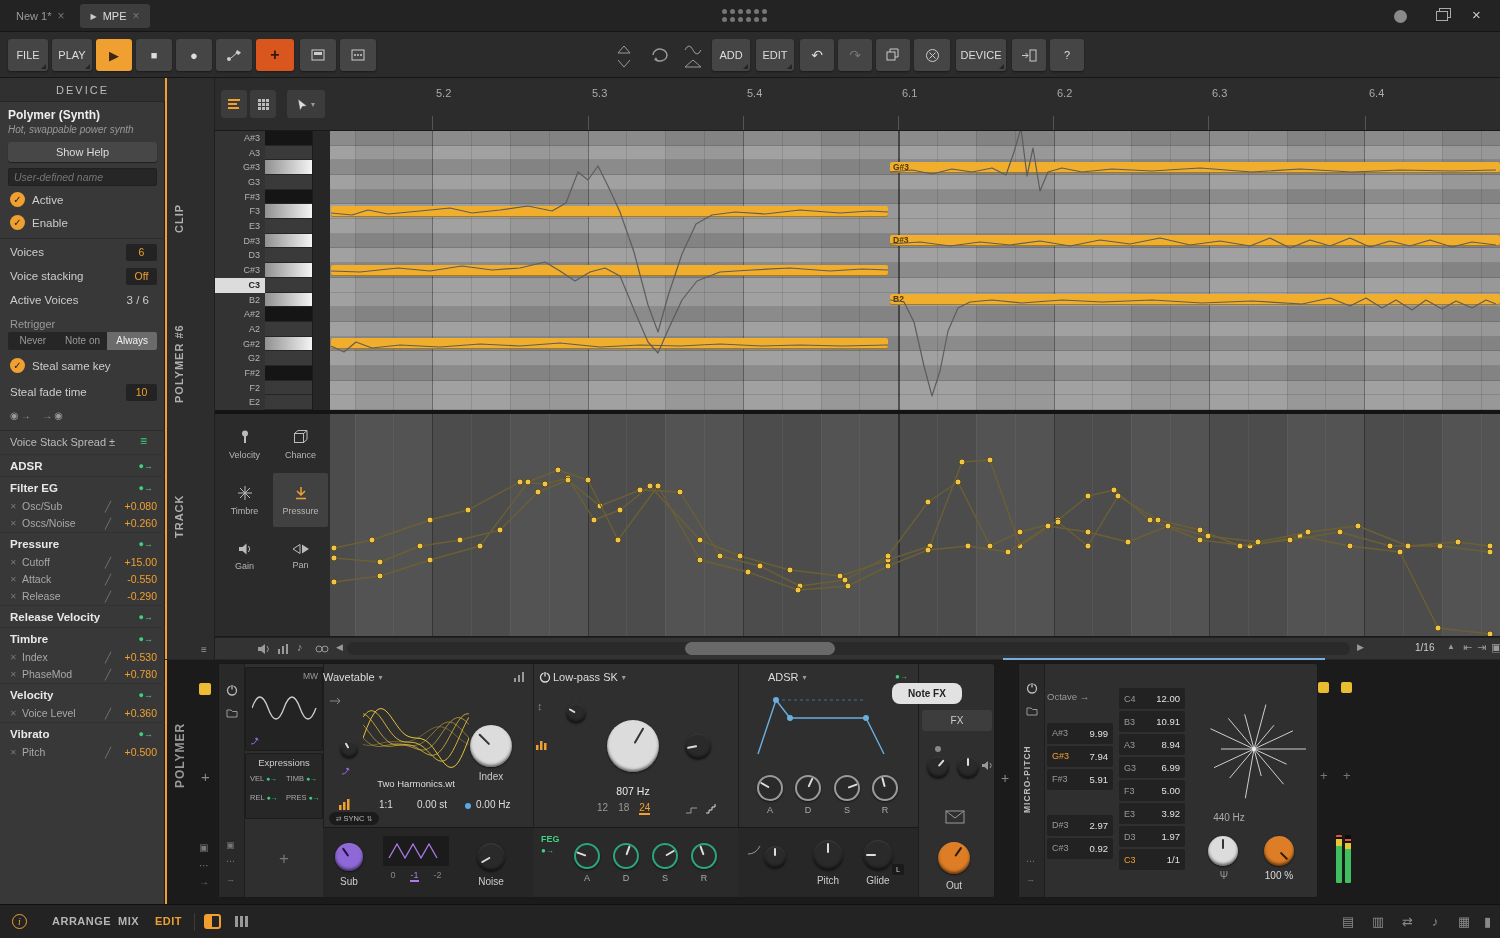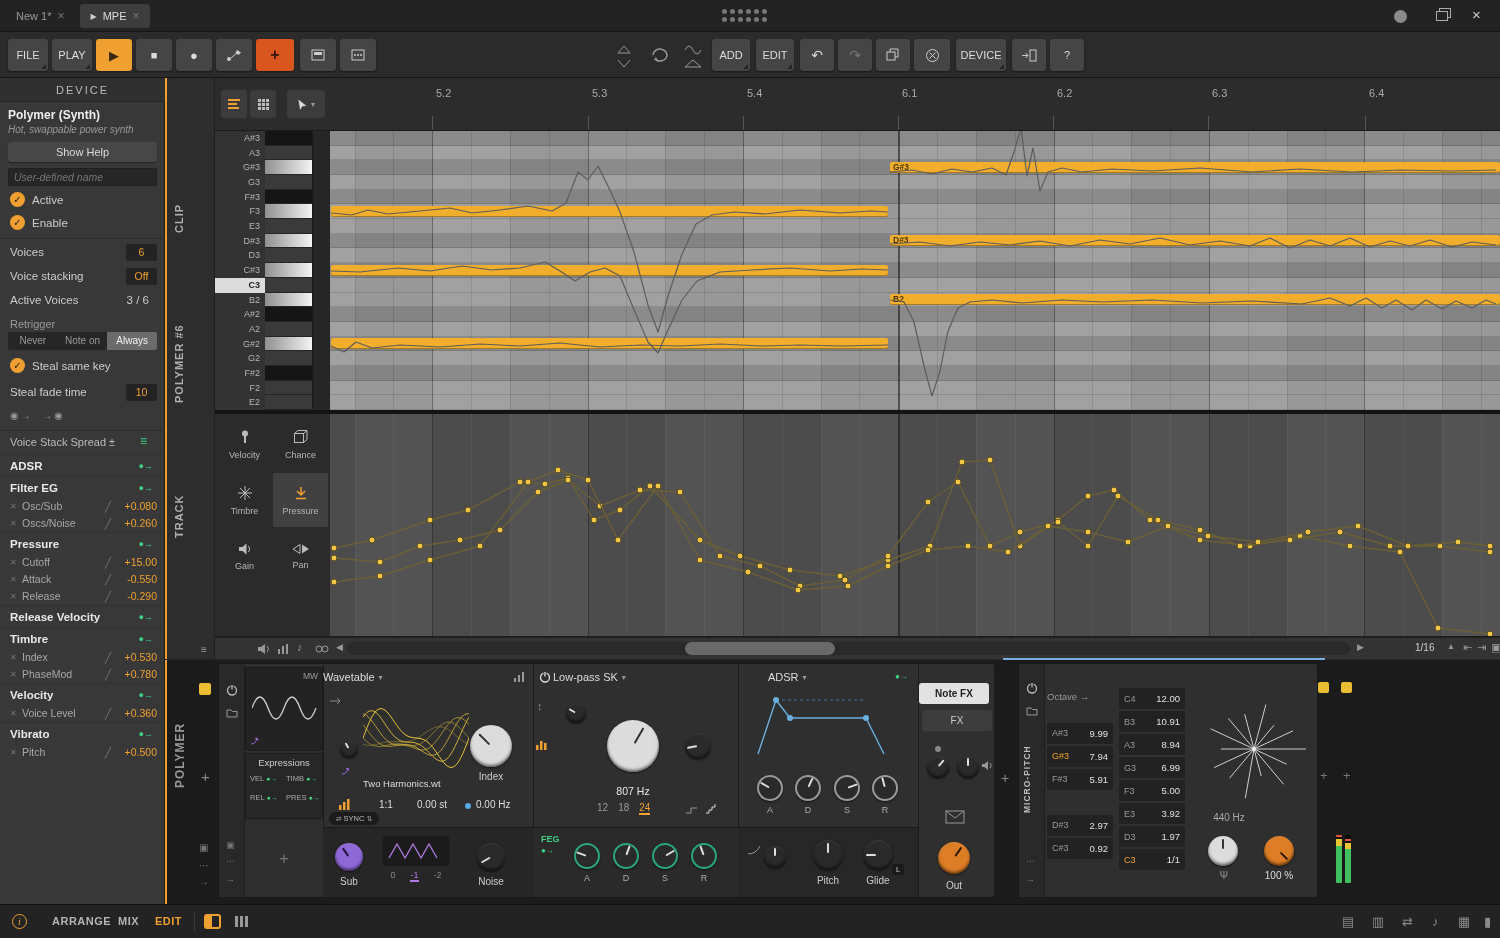--- a/index.html
+++ b/index.html
@@ -846,21 +846,21 @@
           <path d="M1,10 Q6,10 7,4 M7,4 l-2,1 M7,4 l1,2.5" stroke="#9a6ae0" fill="none"></path>
         </svg>
       <svg id="wt-svg" class="abs" style="left:144px;top:30px;" width="106" height="88" viewBox="0 0 106 88">
           <path d="M0.0,44.0L2.0,38.7L4.0,33.6L6.0,28.8L8.0,24.6L10.0,21.0L12.0,18.1L14.0,16.1L16.0,14.9L18.0,14.6L20.0,15.0L22.0,16.2L24.0,18.0L26.0,20.2L28.0,22.9L30.0,25.8L32.0,28.7L34.0,31.6L36.0,34.3L38.0,36.7L40.0,38.8L42.0,40.5L44.0,41.8L46.0,42.7L48.0,43.3L50.0,43.7L52.0,43.9L54.0,44.1L56.0,44.3L58.0,44.7L60.0,45.3L62.0,46.2L64.0,47.5L66.0,49.2L68.0,51.3L70.0,53.7L72.0,56.4L74.0,59.3L76.0,62.2L78.0,65.1L80.0,67.8L82.0,70.0L84.0,71.8L86.0,73.0L88.0,73.4L90.0,73.1L92.0,71.9L94.0,69.9L96.0,67.0L98.0,63.4L100.0,59.2L102.0,54.4L104.0,49.3L106.0,44.0" fill="none" stroke="#e6c23a" stroke-width="1" opacity="1.00"></path>
           <path d="M0.0,23.2L2.0,20.5L4.0,18.5L6.0,17.2L8.0,16.7L10.0,16.9L12.0,17.8L14.0,19.4L16.0,21.5L18.0,24.1L20.0,26.9L22.0,29.9L24.0,32.9L26.0,35.8L28.0,38.5L30.0,40.9L32.0,43.0L34.0,44.7L36.0,46.0L38.0,47.0L40.0,47.6L42.0,48.0L44.0,48.1L46.0,48.2L48.0,48.3L50.0,48.5L52.0,48.8L54.0,49.4L56.0,50.3L58.0,51.4L60.0,52.8L62.0,54.5L64.0,56.4L66.0,58.5L68.0,60.5L70.0,62.5L72.0,64.3L74.0,65.7L76.0,66.7L78.0,67.2L80.0,67.1L82.0,66.3L84.0,64.8L86.0,62.6L88.0,59.8L90.0,56.4L92.0,52.5L94.0,48.3L96.0,43.8L98.0,39.2L100.0,34.7L102.0,30.5L104.0,26.6L106.0,23.2" fill="none" stroke="#e6c23a" stroke-width="1" opacity="0.87"></path>
           <path d="M0.0,19.8L2.0,20.5L4.0,21.8L6.0,23.7L8.0,25.9L10.0,28.5L12.0,31.3L14.0,34.2L16.0,37.1L18.0,39.9L20.0,42.5L22.0,44.7L24.0,46.6L26.0,48.2L28.0,49.4L30.0,50.2L32.0,50.7L34.0,50.9L36.0,50.9L38.0,50.9L40.0,50.8L42.0,50.7L44.0,50.7L46.0,50.9L48.0,51.3L50.0,52.0L52.0,52.8L54.0,53.9L56.0,55.1L58.0,56.4L60.0,57.7L62.0,59.0L64.0,60.0L66.0,60.8L68.0,61.3L70.0,61.3L72.0,60.8L74.0,59.8L76.0,58.3L78.0,56.2L80.0,53.6L82.0,50.6L84.0,47.2L86.0,43.6L88.0,39.8L90.0,36.1L92.0,32.5L94.0,29.1L96.0,26.1L98.0,23.6L100.0,21.7L102.0,20.4L104.0,19.8L106.0,19.8" fill="none" stroke="#e6c23a" stroke-width="1" opacity="0.74"></path>
           <path d="M0.0,30.7L2.0,33.1L4.0,35.7L6.0,38.4L8.0,41.0L10.0,43.4L12.0,45.6L14.0,47.6L16.0,49.2L18.0,50.5L20.0,51.4L22.0,52.0L24.0,52.3L26.0,52.4L28.0,52.2L30.0,52.0L32.0,51.7L34.0,51.4L36.0,51.1L38.0,51.0L40.0,51.1L42.0,51.3L44.0,51.7L46.0,52.2L48.0,52.9L50.0,53.6L52.0,54.4L54.0,55.1L56.0,55.6L58.0,56.0L60.0,56.0L62.0,55.8L64.0,55.1L66.0,54.1L68.0,52.7L70.0,50.8L72.0,48.6L74.0,46.1L76.0,43.4L78.0,40.5L80.0,37.5L82.0,34.6L84.0,31.9L86.0,29.4L88.0,27.3L90.0,25.6L92.0,24.4L94.0,23.7L96.0,23.6L98.0,24.1L100.0,25.1L102.0,26.5L104.0,28.4L106.0,30.7" fill="none" stroke="#e6c23a" stroke-width="1" opacity="0.61"></path>
           <path d="M0.0,44.0L2.0,45.9L4.0,47.7L6.0,49.3L8.0,50.5L10.0,51.4L12.0,52.1L14.0,52.4L16.0,52.5L18.0,52.4L20.0,52.1L22.0,51.7L24.0,51.2L26.0,50.8L28.0,50.4L30.0,50.0L32.0,49.8L34.0,49.7L36.0,49.8L38.0,49.9L40.0,50.2L42.0,50.5L44.0,50.9L46.0,51.2L48.0,51.4L50.0,51.5L52.0,51.4L54.0,51.0L56.0,50.4L58.0,49.5L60.0,48.3L62.0,46.9L64.0,45.1L66.0,43.2L68.0,41.2L70.0,39.0L72.0,36.9L74.0,34.8L76.0,32.9L78.0,31.2L80.0,29.8L82.0,28.8L84.0,28.2L86.0,28.0L88.0,28.3L90.0,28.9L92.0,30.0L94.0,31.5L96.0,33.2L98.0,35.2L100.0,37.4L102.0,39.6L104.0,41.8L106.0,44.0" fill="none" stroke="#e6c23a" stroke-width="1" opacity="0.48"></path>
           <path d="M0.0,50.4L2.0,50.9L4.0,51.3L6.0,51.4L8.0,51.3L10.0,51.1L12.0,50.7L14.0,50.3L16.0,49.7L18.0,49.2L20.0,48.7L22.0,48.3L24.0,48.0L26.0,47.8L28.0,47.6L30.0,47.6L32.0,47.6L34.0,47.7L36.0,47.8L38.0,47.9L40.0,47.9L42.0,47.9L44.0,47.7L46.0,47.4L48.0,46.9L50.0,46.2L52.0,45.4L54.0,44.3L56.0,43.2L58.0,41.9L60.0,40.5L62.0,39.1L64.0,37.7L66.0,36.4L68.0,35.2L70.0,34.2L72.0,33.4L74.0,32.9L76.0,32.7L78.0,32.8L80.0,33.2L82.0,33.9L84.0,34.9L86.0,36.1L88.0,37.6L90.0,39.1L92.0,40.8L94.0,42.5L96.0,44.2L98.0,45.8L100.0,47.2L102.0,48.5L104.0,49.5L106.0,50.4" fill="none" stroke="#e6c23a" stroke-width="1" opacity="0.35"></path>
         </svg>
-      <div class="abs" style="left:144px;top:114px;width:106px;font-size:9.5px;color:#ddd;">Two Harmonics.wt</div>
+      <div class="abs" style="left:144px;top:114px;width:106px;text-align:center;font-size:9.5px;color:#ddd;">Two Harmonics.wt</div>
       <div class="knob k-white" style="left:251px;top:61px;width:42px;height:42px;">
           <div class="rot" style="transform:rotate(-45deg);"></div>
         </div>
       <div class="klabel" style="left:252px;top:107px;width:40px;font-size:10px;color:#ccc;">Index</div>
       <svg class="abs" style="left:120px;top:134px;" width="14" height="12">
           <rect x="0" y="7" width="2.5" height="5" fill="#f0a030"></rect>
           <rect x="4" y="4" width="2.5" height="8" fill="#f0a030"></rect>
           <rect x="8" y="1" width="2.5" height="11" fill="#f0a030"></rect>
         </svg>
       <div class="dtext" style="left:160px;top:135px;">1:1</div>
@@ -959,21 +959,21 @@
           <div class="rot" style="transform:rotate(0deg);"></div>
         </div>
       <div class="klabel" style="left:589px;top:211px;width:40px;font-size:10px;color:#ccc;">Pitch</div>
       <div class="knob" style="left:644px;top:176px;width:30px;height:30px;">
           <div class="rot" style="transform:rotate(-90deg);"></div>
         </div>
       <div class="klabel" style="left:639px;top:211px;width:40px;font-size:10px;color:#ccc;">Glide</div>
       <div class="abs" style="left:673px;top:200px;width:12px;height:11px;background:#1a1a1a;border-radius:2px;text-align:center;font-size:7.5px;line-height:11px;color:#ccc;">L</div>
 
       <div class="dv-col-line" style="left:699px;"></div>
-      <div class="abs" style="left:700px;top:19px;width:70px;height:21px;background:#e2e2e2;border-radius:3px;text-align:center;line-height:21px;font-size:10px;font-weight:bold;color:#222;">Note FX</div>
+      <div class="abs" style="left:673px;top:19px;width:70px;height:21px;background:#e2e2e2;border-radius:8px;text-align:center;line-height:21px;font-size:10px;font-weight:bold;color:#222;">Note FX</div>
       <div class="abs" style="left:703px;top:46px;width:70px;height:21px;background:#3d3d3d;border-radius:3px;text-align:center;line-height:21px;font-size:10px;color:#ccc;">FX</div>
       <div class="abs" style="left:716px;top:82px;width:6px;height:6px;border-radius:50%;background:#888;"></div>
       <div class="knob" style="left:708px;top:92px;width:22px;height:22px;">
           <div class="rot" style="transform:rotate(40deg);"></div>
         </div>
       <div class="knob" style="left:738px;top:92px;width:22px;height:22px;">
           <div class="rot" style="transform:rotate(0deg);"></div>
         </div>
       <svg class="abs" style="left:762px;top:96px;" width="13" height="11">
           <polygon points="1,4 3.5,4 7,1 7,10 3.5,7 1,7" fill="#999"></polygon>

